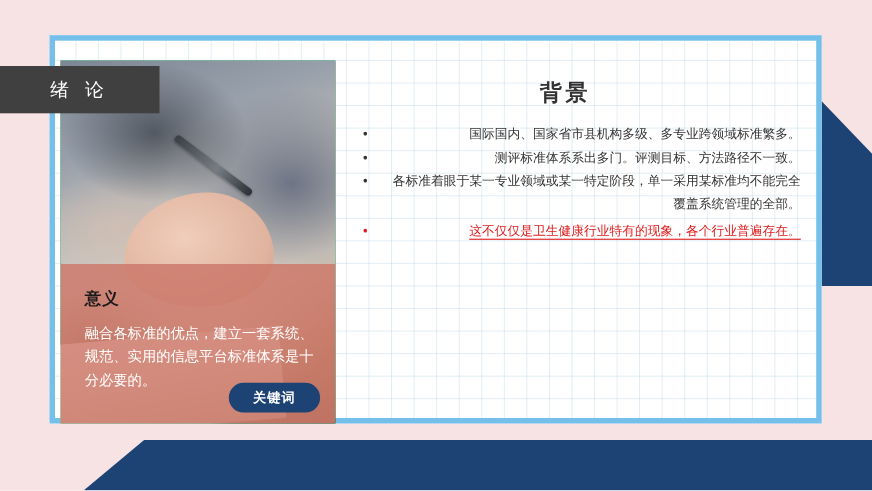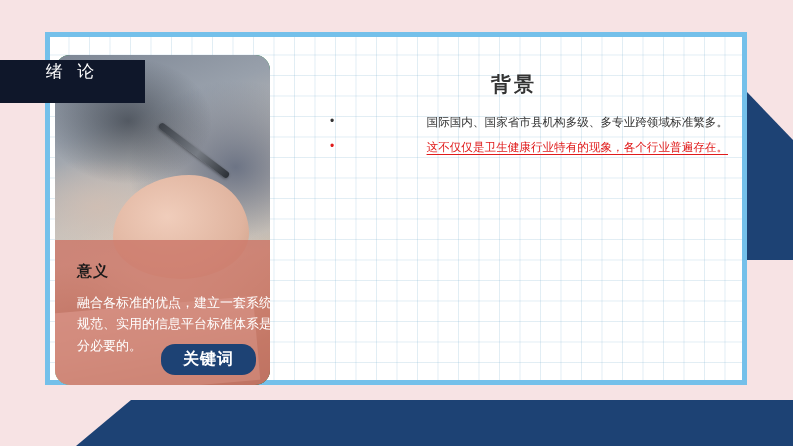--- a/index.html
+++ b/index.html
@@ -32,24 +32,23 @@
     position:absolute; inset:0;
     background-image:
       linear-gradient(to right, rgba(120,175,205,.22) 1px, transparent 1px),
       linear-gradient(to bottom, rgba(120,175,205,.22) 1px, transparent 1px);
     background-size:20.5px 20.5px;
     background-position:-2px -3px;
   }
 
   
   .photo-card{
-    position:absolute; left:5px; top:18px; width:215px; height:330px;
+    position:absolute; left:5px; top:18px; width:250px; height:330px;
     overflow:hidden;
     background:#15803d;
-    border-radius:15px;
   }
   .photo-img{
     position:absolute; inset:0;
     background:
       radial-gradient(ellipse 120px 90px at 34% 20%, rgba(25,30,38,.55), transparent 70%),
       radial-gradient(ellipse 150px 120px at 84% 34%, rgba(104,112,130,.95), transparent 72%),
       radial-gradient(ellipse 110px 70px at 20% 46%, rgba(210,190,178,.8), transparent 70%),
       radial-gradient(ellipse 170px 110px at 55% 70%, rgba(226,206,188,.92), transparent 72%),
       radial-gradient(ellipse 120px 80px at 15% 80%, rgba(128,92,64,.85), transparent 70%),
       linear-gradient(160deg,#7d8694 0%,#98a0ab 22%,#c8c3bd 44%,#d9cfc2 62%,#b08a67 82%,#7c5436 100%);
@@ -83,30 +82,30 @@
     position:absolute; left:22px; top:22px;
     font-size:15px; font-weight:bold; color:#1a1a1a; letter-spacing:1px;
   }
   .meaning-body{
     position:absolute; left:22px; top:52px; width:214px;
     font-size:13px; line-height:1.65; color:#ffffff;
   }
   .keyword-pill{
     position:absolute; right:14px; bottom:10px;
     background:#1d4274; color:#ffffff;
-    font-size:16px; font-weight:bold;
+    font-size:12px; font-weight:bold;
     padding:5px 22px; border-radius:14px;
     letter-spacing:1px;
   }
 
   
   .intro-banner{
     position:absolute; left:0; top:60px; width:145px; height:43px;
-    background:#0f172a;
-    display:flex; justify-content:center;
+    background:#404040;
+    display:flex; align-items:center; justify-content:center;
     z-index:9;
   }
   .intro-banner span{
     color:#ffffff; font-size:17px; letter-spacing:5px; font-weight:500;
   }
 
   
   .content{
     position:absolute; left:270px; top:10px; right:8px; bottom:6px;
   }
@@ -152,20 +151,22 @@
       <div class="meaning-title">意义</div>
       <div class="meaning-body">融合各标准的优点，建立一套系统、规范、实用的信息平台标准体系是十分必要的。</div>
       <div class="keyword-pill">关键词</div>
     </div>
   </div>
 
   <div class="content">
     <div class="content-title">背景</div>
     <ul class="bullets">
         <li>国际国内、国家省市县机构多级、多专业跨领域标准繁多。</li>
+        <li>测评标准体系系出多门。评测目标、方法路径不一致。</li>
+        <li>各标准着眼于某一专业领域或某一特定阶段，单一采用某标准均不能完全覆盖系统管理的全部。</li>
         <li class="highlight">这不仅仅是卫生健康行业特有的现象，各个行业普遍存在。</li>
       </ul>
   </div>
 </div>
 
 <div class="intro-banner">
   <span>绪 论</span>
 </div>
 
 </body></html>

